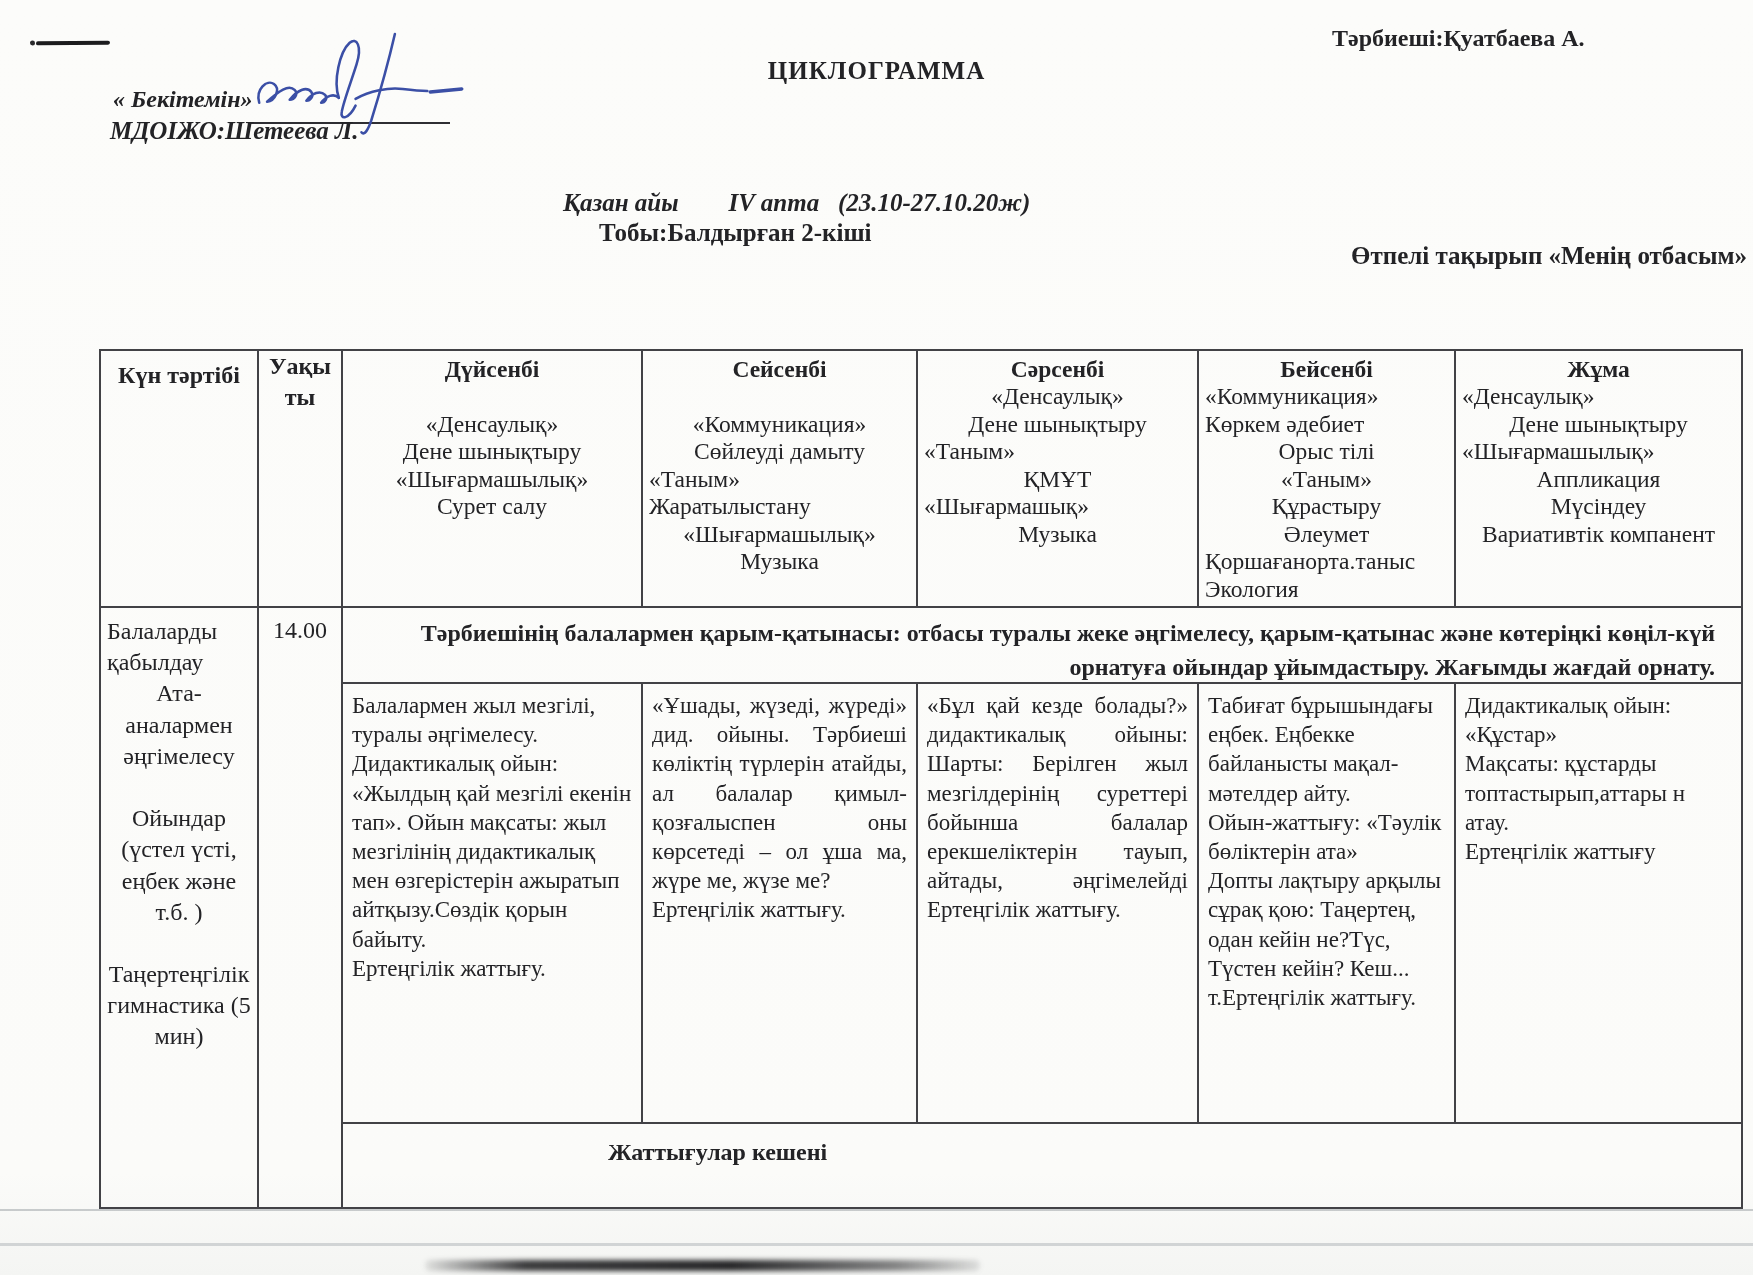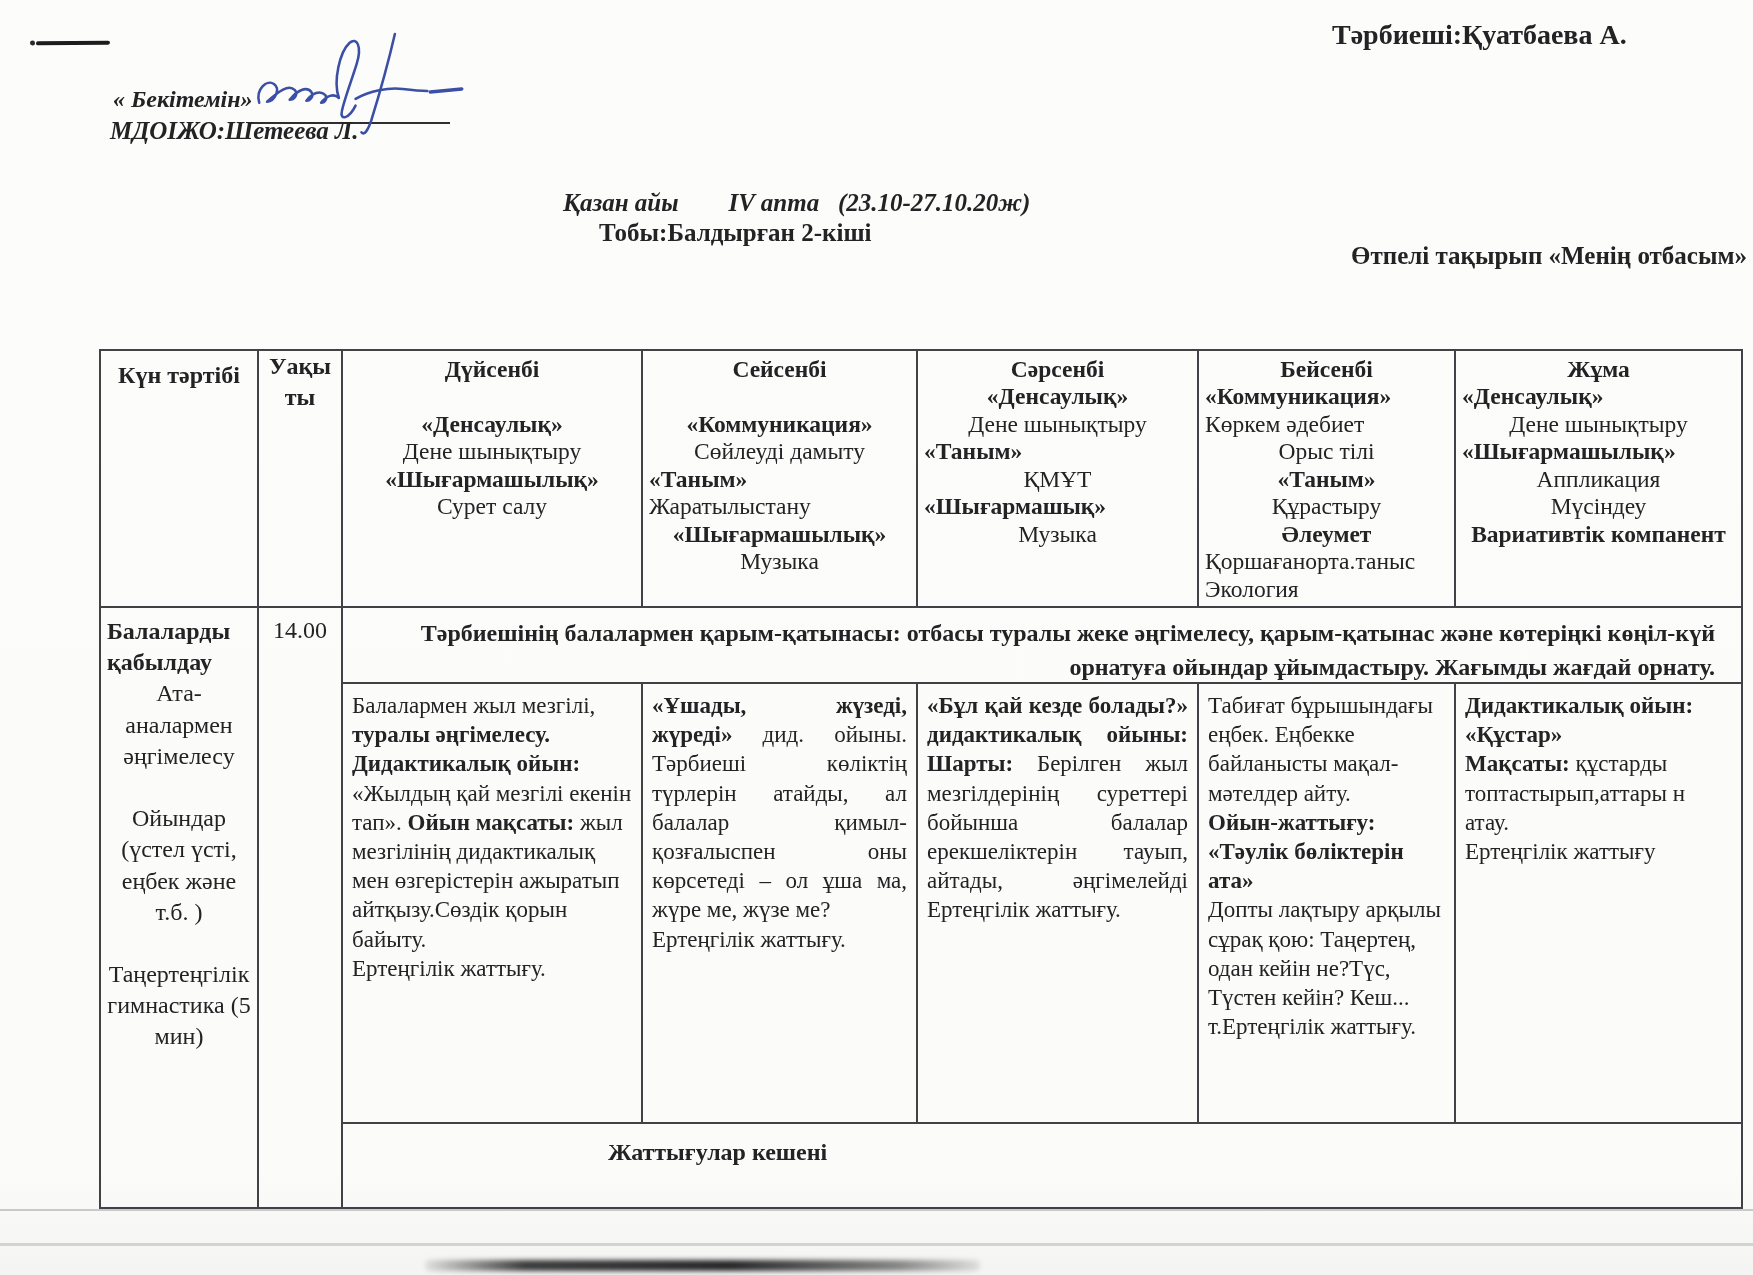--- a/index.html
+++ b/index.html
@@ -9,21 +9,21 @@
     margin:0 auto;
     background:linear-gradient(180deg,#fcfcfa 0%,#fbfbf9 92%,#f4f5f3 100%);
     overflow:hidden;
     font-family:"Liberation Serif","DejaVu Serif",serif;
     color:#232326;
   }
   
   .pen-mark{position:absolute;left:36px;top:41px;width:74px;height:4px;background:#1c1c1e;border-radius:2px;transform:rotate(-0.6deg);}
   .pen-mark:before{content:"";position:absolute;left:-6px;top:-1px;width:5px;height:5px;border-radius:50%;background:#2a2a2c;}
   .doc-title{position:absolute;left:0;top:57px;width:1753px;text-align:center;font-size:25px;font-weight:bold;letter-spacing:1px;}
-  .teacher{position:absolute;left:1332px;top:19px;font-size:28px;font-weight:bold;}
+  .teacher{position:absolute;left:1332px;top:25px;font-size:24px;font-weight:bold;}
   .approve{position:absolute;left:113px;top:86px;font-size:24px;font-weight:bold;font-style:italic;}
   .org-line{position:absolute;left:110px;top:117px;font-size:25px;font-weight:bold;font-style:italic;}
   .sig-underline{position:absolute;left:250px;top:78px;width:200px;height:44px;border-bottom:2.5px solid #2e2e33;}
   .signature{position:absolute;left:253px;top:30px;width:212px;height:116px;}
   .signature path{stroke:#3b4fa6;stroke-width:2.6;fill:none;stroke-linecap:round;stroke-linejoin:round;}
   .signature path.dash{stroke-width:3.6;}
   .period-line{position:absolute;left:563px;top:189px;font-size:25px;font-weight:bold;font-style:italic;white-space:pre;}
   .group-line{position:absolute;left:599px;top:219px;font-size:25px;font-weight:bold;}
   .theme-line{position:absolute;right:6px;top:242px;font-size:25px;font-weight:bold;}
   
@@ -40,38 +40,39 @@
   tr.r-foot{height:85px;}
   .c-regime-h .inner{padding-top:11px;text-align:center;font-weight:bold;height:240px;}
   .c-time-h .inner{text-align:center;font-weight:bold;height:240px;line-height:1.3;}
   .day-h .inner{height:246px;padding:5px 6px 0 6px;text-align:center;font-size:23.5px;line-height:1.17;}
   .day-h .dh-name{font-weight:bold;}
   .c-regime-b .inner{height:588px;padding:8px 6px 0 6px;text-align:center;line-height:1.3;}
   .c-time-b .inner{padding-top:9px;text-align:center;}
   .c-intro .inner{height:66px;padding:8px 26px 0 26px;text-align:right;font-weight:bold;line-height:1.42;}
   .act .inner{height:424px;padding:7px 9px 0 9px;font-size:23px;line-height:1.27;text-align:left;}
   .c-foot .inner{height:66px;padding:15px 0 0 265px;font-weight:bold;}
-  .b{font-weight:bold;}
+  .b{font-weight:normal;}
   .al{text-align:left;}
   
   .scan-line-1{position:absolute;left:0;top:1209px;width:1753px;height:2px;background:rgba(140,146,151,0.45);}
   .scan-line-2{position:absolute;left:0;top:1243px;width:1753px;height:3px;background:rgba(172,178,182,0.5);}
   .bottom-smear{
     position:absolute;left:425px;top:1260px;width:555px;height:11px;border-radius:5px;
     background:linear-gradient(90deg,rgba(45,45,45,0.1),rgba(28,28,30,0.85) 18%,rgba(22,22,24,0.92) 55%,rgba(40,40,42,0.55) 85%,rgba(60,60,62,0.12));
     filter:blur(2.5px);
   }
 </style>
 </head>
 <body>
 
 <div class="page">
 
   <div class="pen-mark"></div>
 
+  <div class="doc-title">ЦИКЛОГРАММА</div>
   <div class="teacher">Тәрбиеші:Қуатбаева А.</div>
 
   <div class="approve">« Бекітемін»</div>
   <div class="sig-underline"></div>
   <svg class="signature" viewBox="0 0 215 118">
     <path d="M6,74 C2,60 14,50 21,55 C28,60 22,72 14,73 C26,62 36,55 42,61 C46,65 42,71 37,71 C45,61 54,57 59,63 C62,67 58,72 54,72 C60,64 68,61 73,66 C76,69 73,74 69,74 C74,67 82,64 87,69"></path>
     <path d="M87,69 C81,52 88,22 98,13 C105,7 111,16 105,35 C99,54 92,72 90,83 C88,92 97,91 104,77"></path>
     <path d="M144,4 C138,30 128,66 120,92 C117,101 113,108 110,104"></path>
     <path d="M104,70 C118,62 138,58 152,60 C160,61 170,62 177,62"></path>
     <path class="dash" d="M180,63 L212,60"></path>

